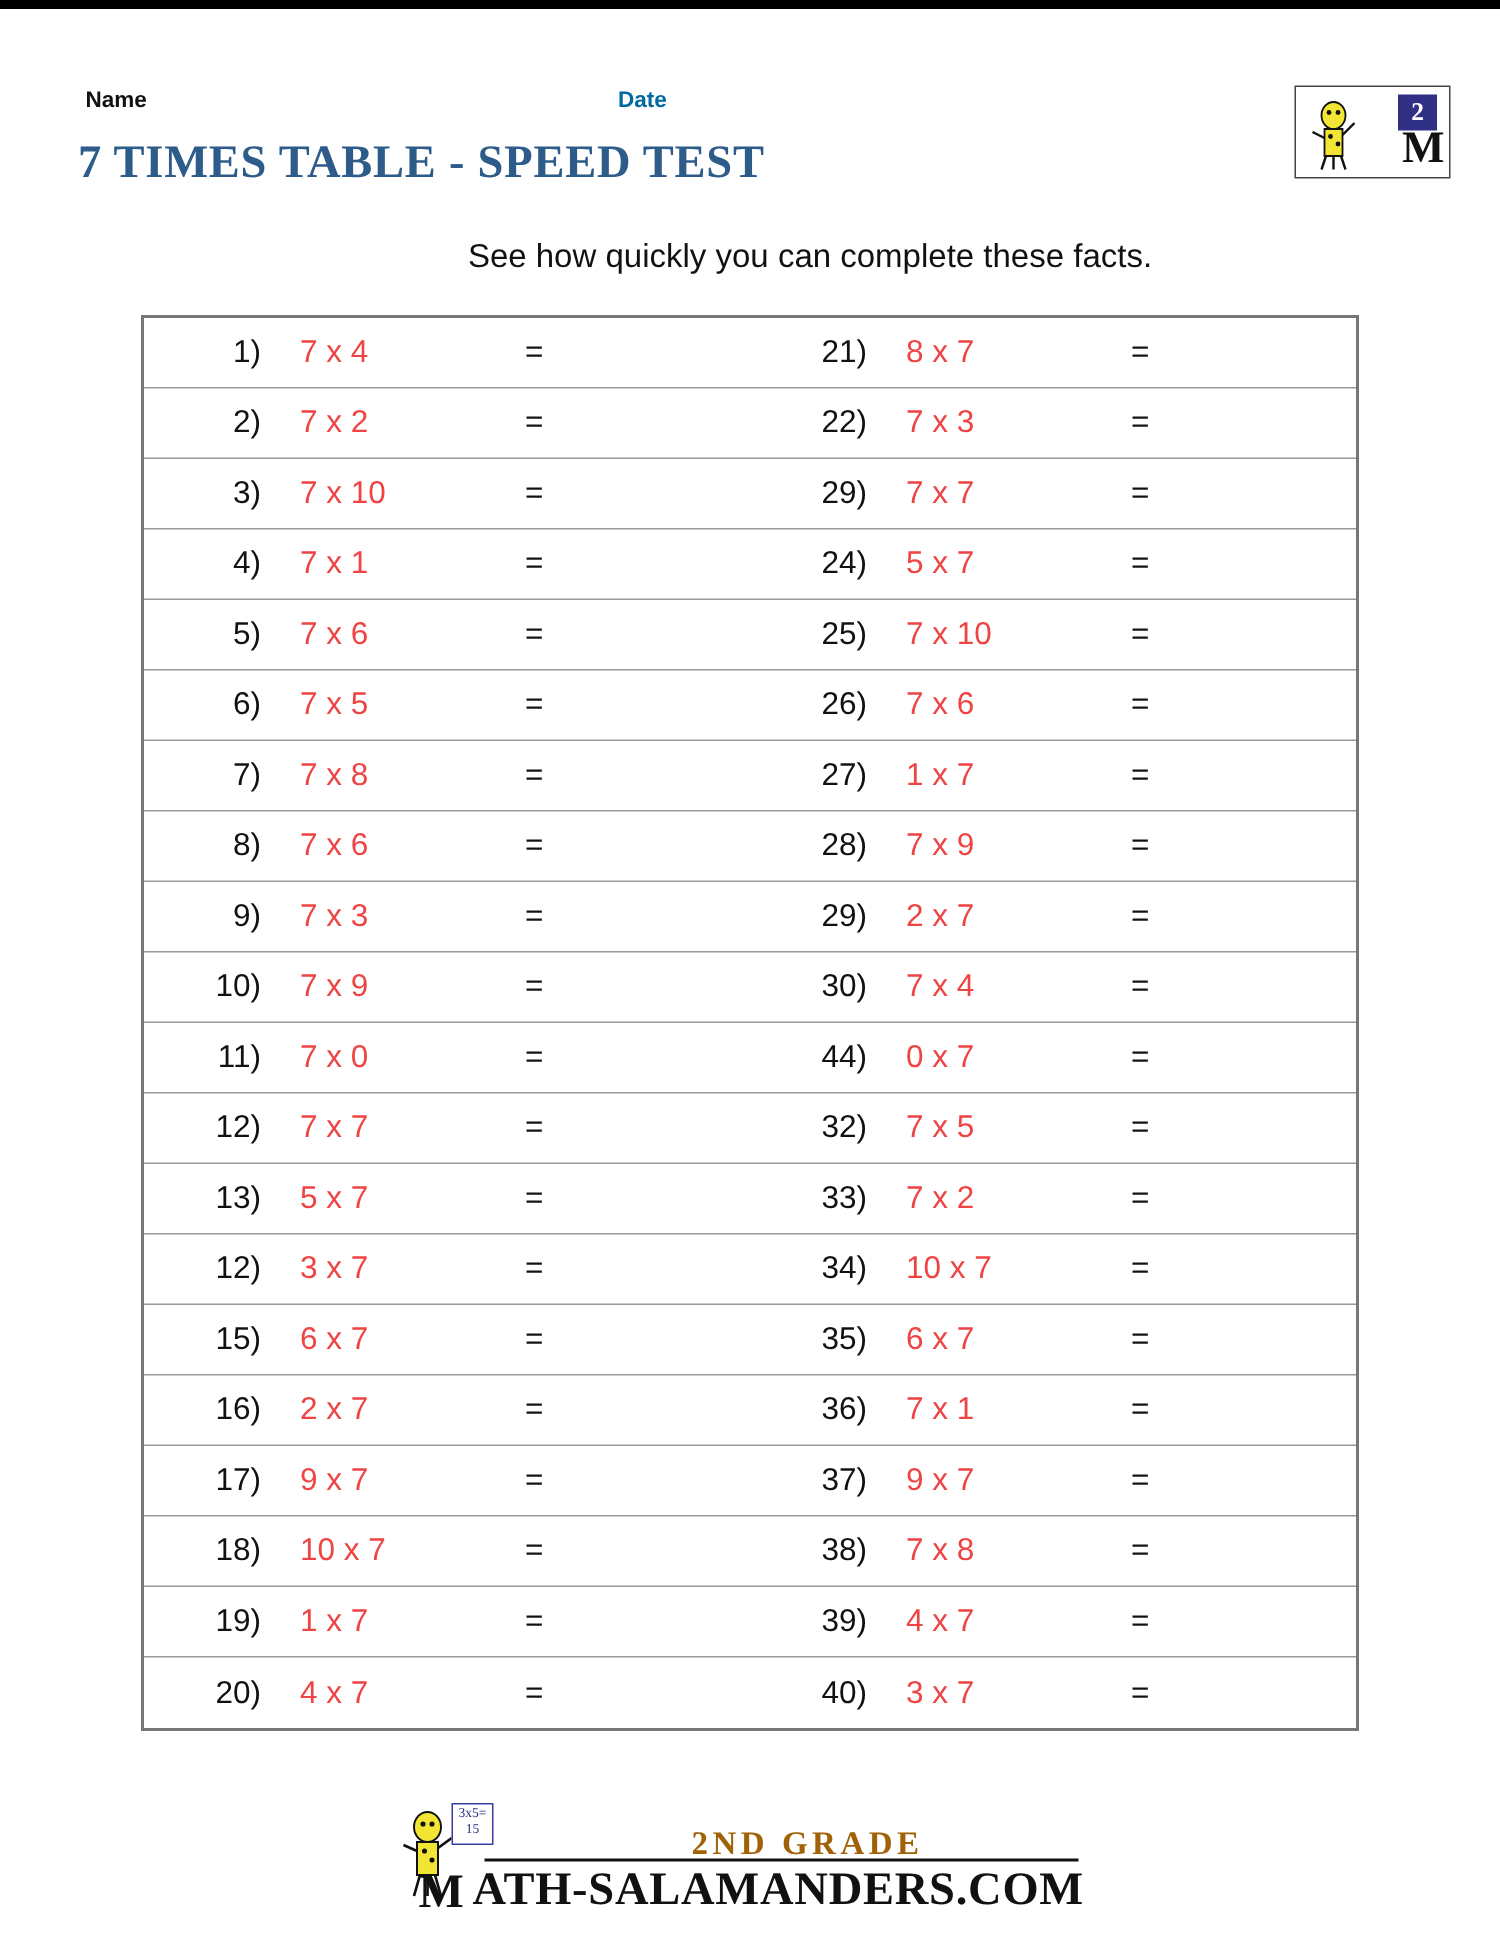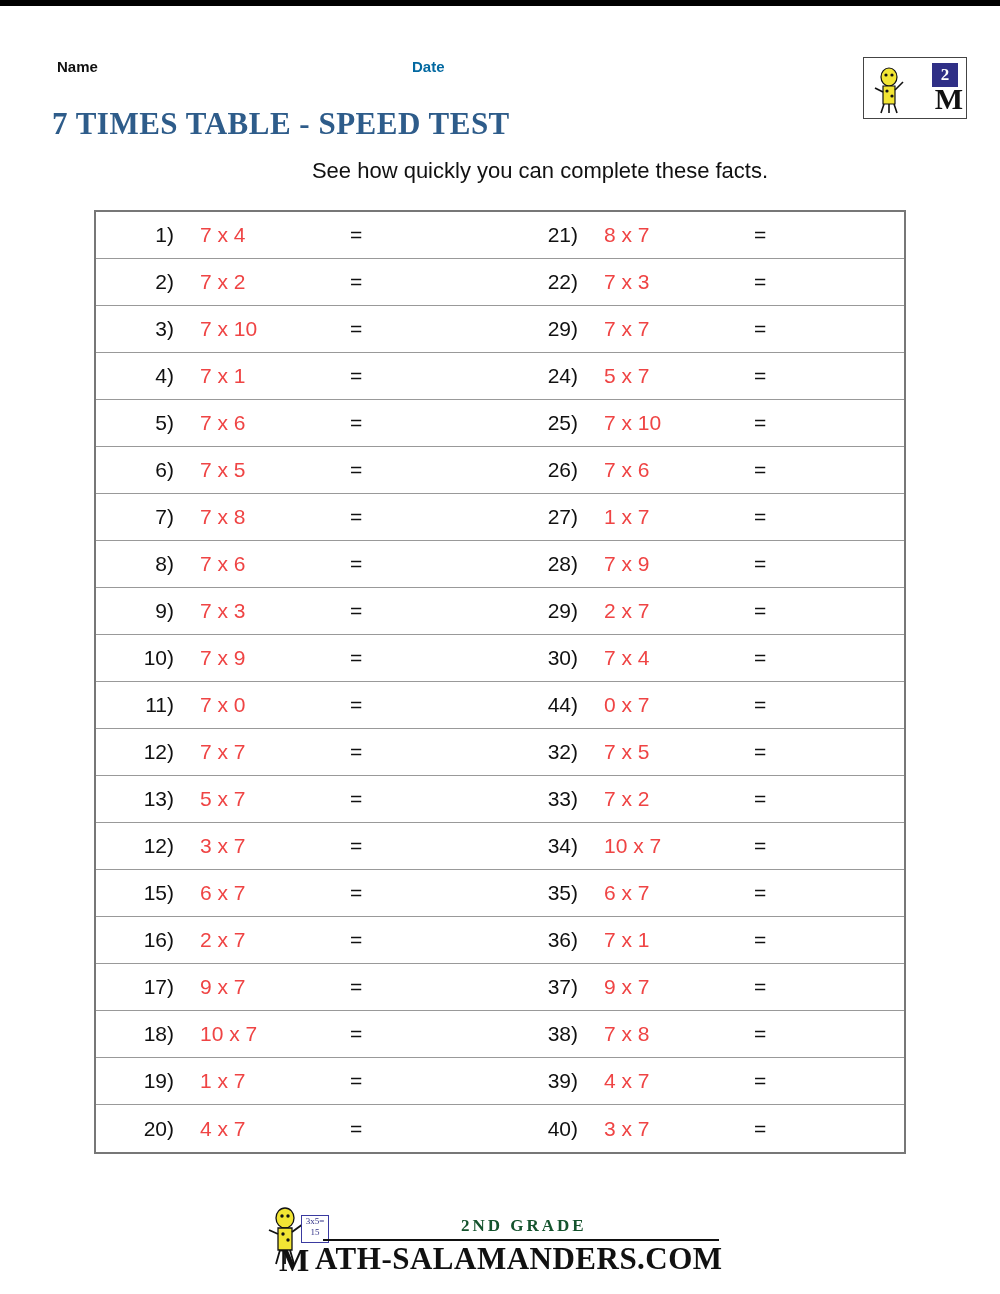--- a/index.html
+++ b/index.html
@@ -95,21 +95,21 @@
     font-size: 30px;
     font-weight: bold;
     color: #111;
     letter-spacing: -3px;
   }
 
   
   .title {
     position: absolute;
     left: 52px;
-    top: 106px;
+    top: 90px;
     font-family: "Liberation Serif", serif;
     font-size: 31px;
     font-weight: bold;
     color: #2e5c8a;
     letter-spacing: 0.5px;
   }
   .subtitle {
     position: absolute;
     left: 0;
     top: 158px;
@@ -182,24 +182,24 @@
     left: 0;
     top: 8px;
     width: 56px;
     height: 62px;
   }
   .footer .grade {
     position: absolute;
     left: 196px;
     top: 20px;
     font-family: "Liberation Serif", serif;
-    font-size: 17px;
+    font-size: 22px;
     font-weight: bold;
     letter-spacing: 3px;
-    color: #14532d;
+    color: #a16207;
   }
   .footer .rule {
     position: absolute;
     left: 58px;
     top: 43px;
     width: 396px;
     height: 2px;
     background: #111;
   }
   .footer .site {
@@ -228,21 +228,20 @@
     top: 6px;
     width: 26px;
     height: 26px;
     border: 1px solid #3a3aa0;
     background: #fff;
     color: #2f2f86;
     font-size: 9px;
     line-height: 11px;
     text-align: center;
     font-family: "Liberation Serif", serif;
-    margin-top: 13px;
   }
 </style>
 </head>
 <body>
 
 <div class="page">
 
   <div class="top-rule"></div>
 
   <div class="hdr">

